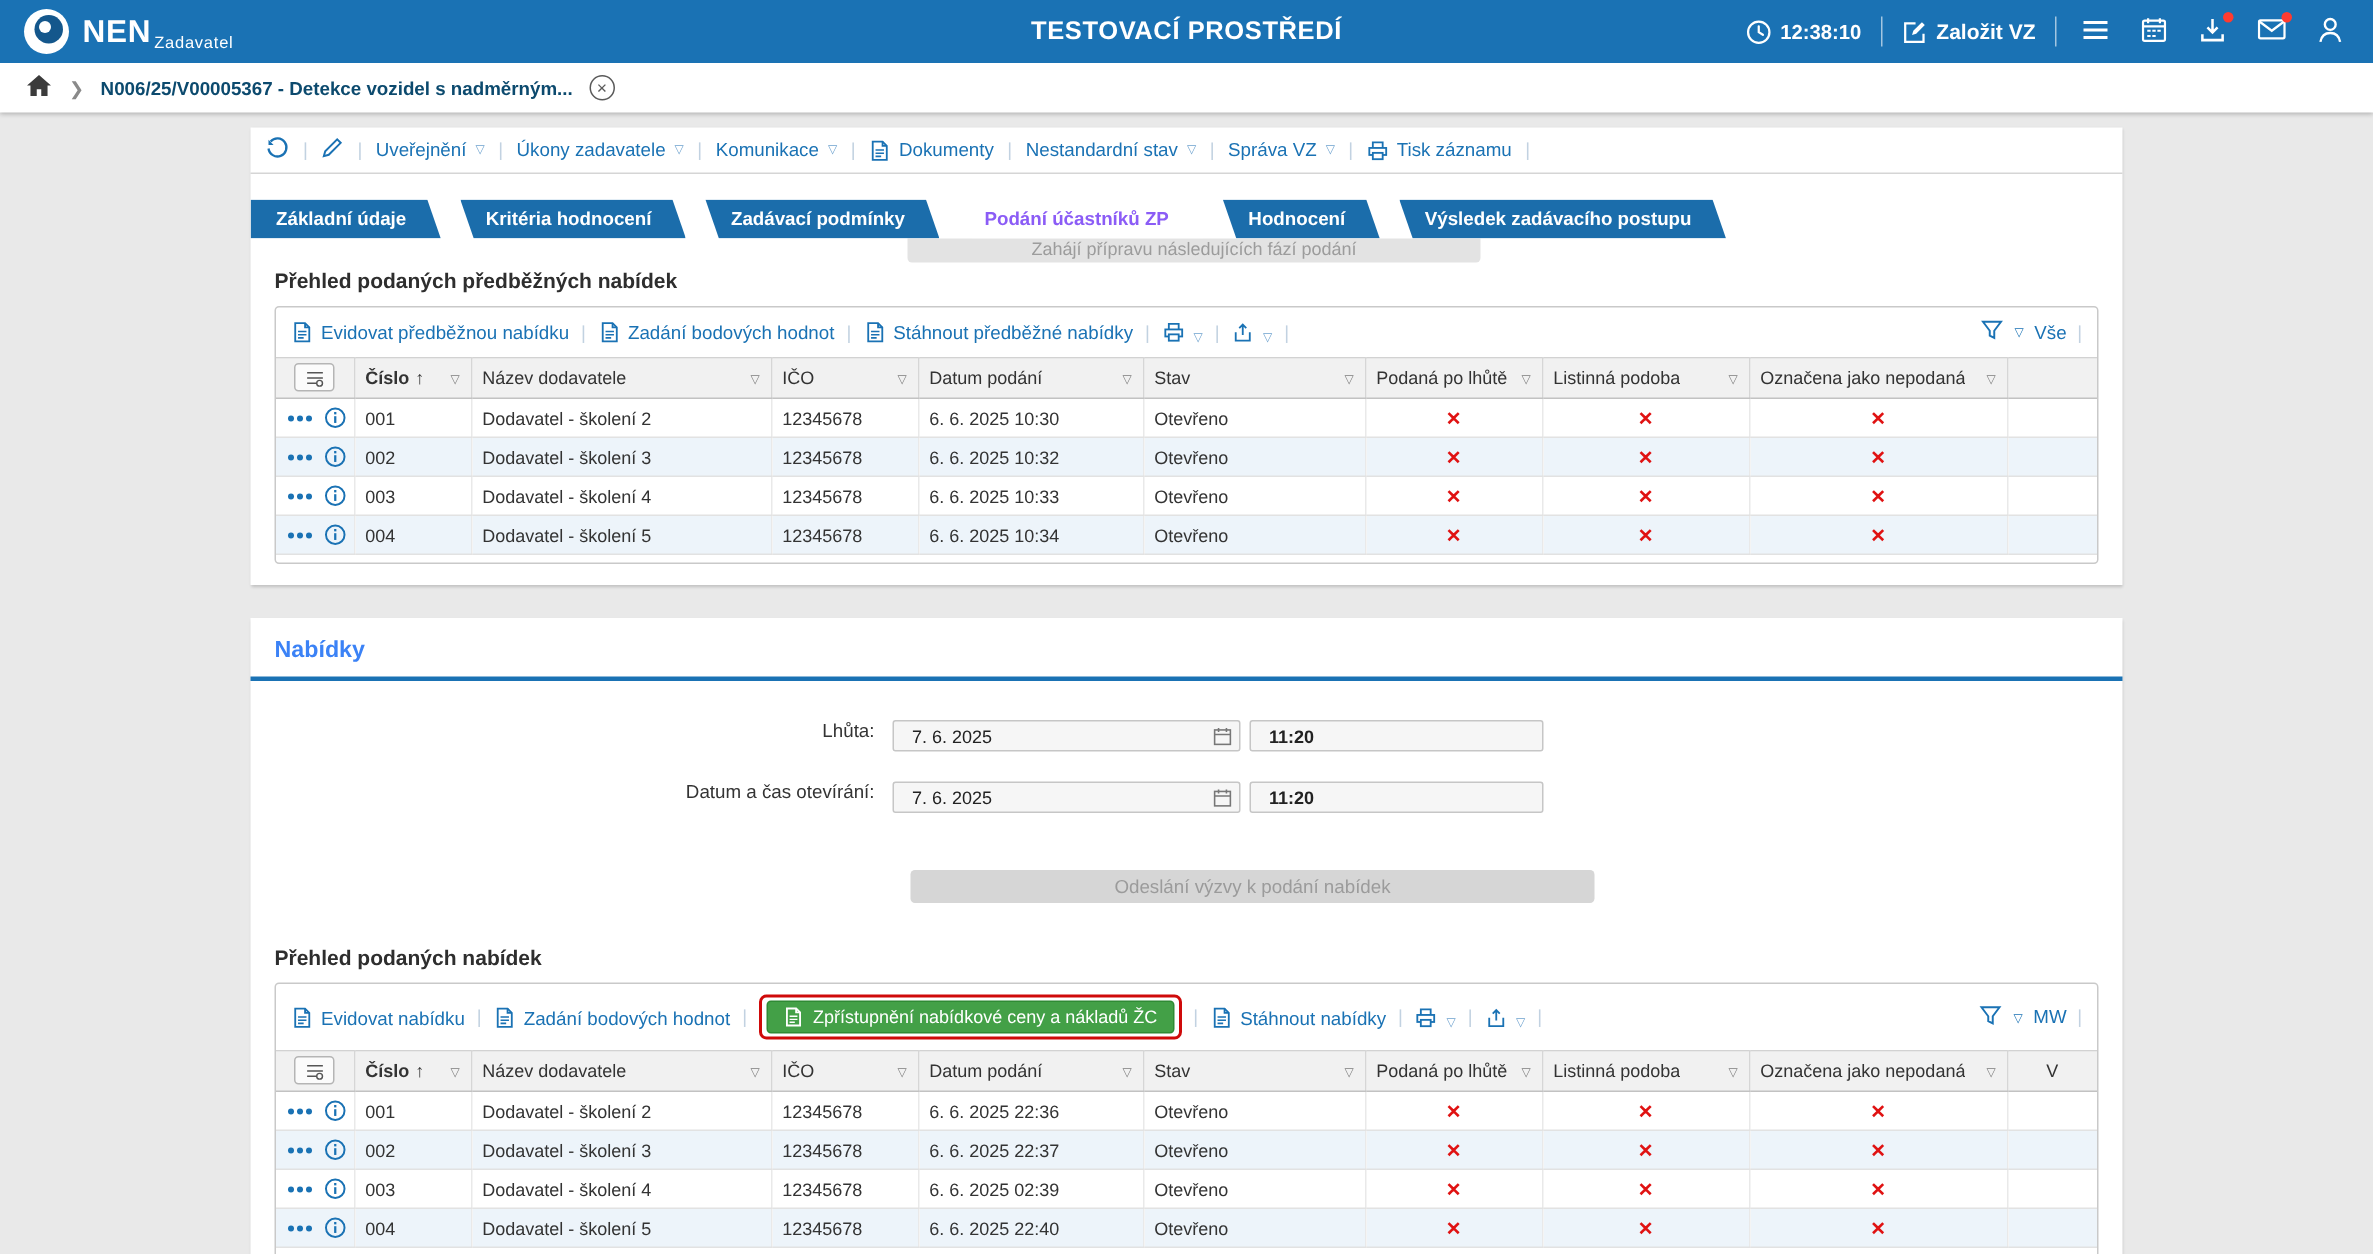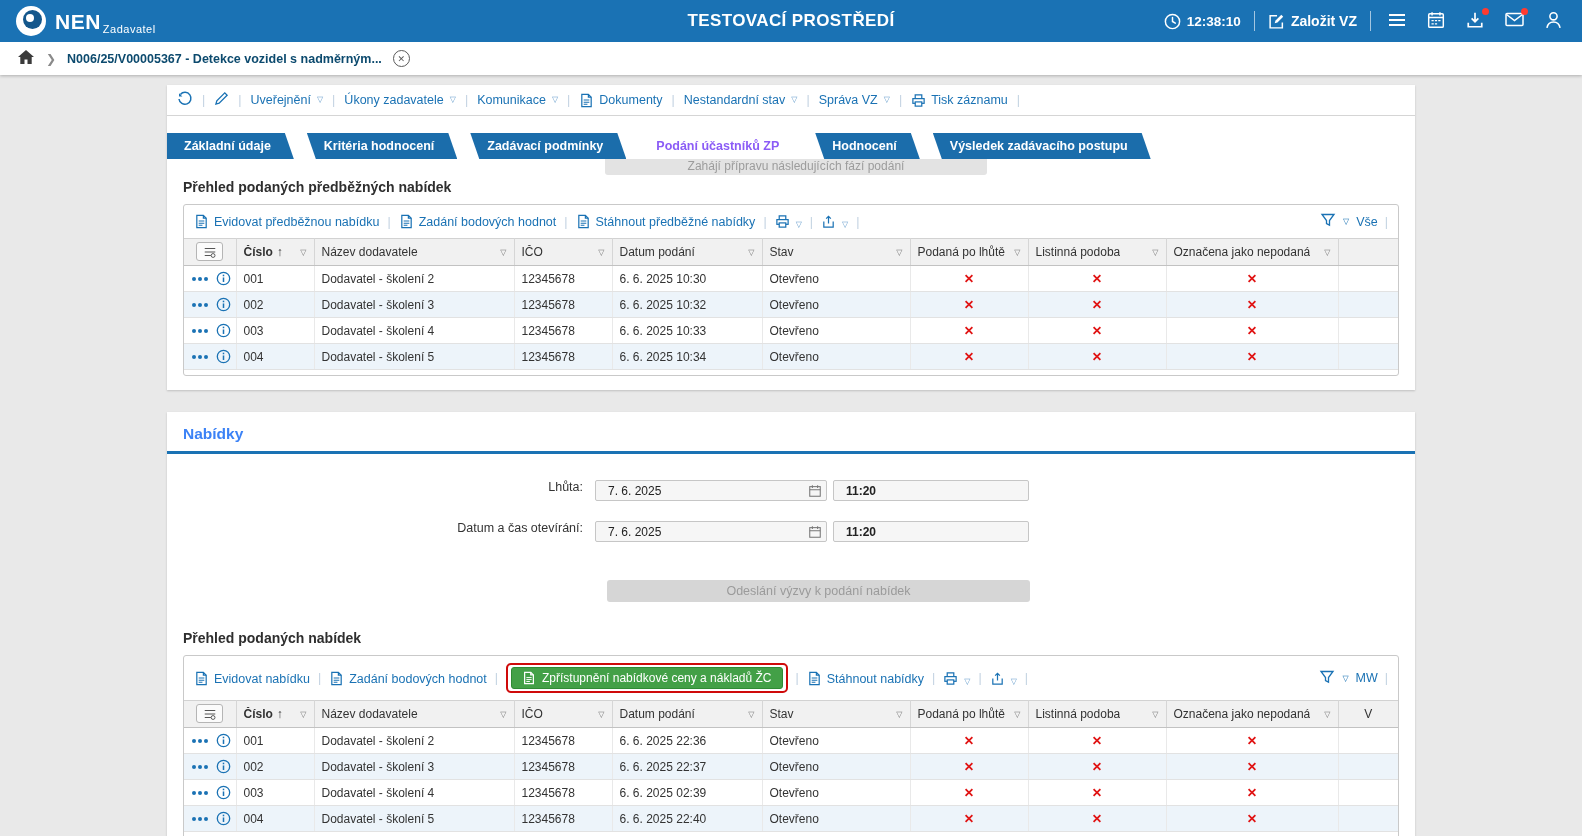--- a/index.html
+++ b/index.html
@@ -85,21 +85,21 @@
   .panel-bids{margin-top:22px;padding-bottom:26px}
   .bids-header{padding:13px 16px 8px;border-bottom:3px solid #1a72b4}
   .bids-header h2{font-size:15.5px;color:#3b82f6}
   .form-area{margin-top:26px}
   .form-row{display:flex;margin-bottom:20px}
   .form-label{width:428px;text-align:right;padding-right:12px;font-size:12.5px;color:#333}
   .field{height:21px;background:#f6f6f6;border:1px solid #c6c6c6;border-radius:2px;font-size:12px;display:flex;align-items:center;padding:0 12px;color:#222}
   .field-date{width:232px;position:relative;padding-right:24px}
   .field-date .cal{position:absolute;right:4px;top:3px;display:flex}
   .field-time{width:196px;margin-left:6px;font-weight:bold}
-  .send-btn{display:block;margin:38px 0 0 440px;width:423px;height:22px;background:#d6d6d6;color:#9b9b9b;border:none;border-radius:3px;font-size:12.5px;font-family:inherit}
+  .send-btn{display:block;margin:38px 0 0 440px;width:456px;height:22px;background:#d6d6d6;color:#9b9b9b;border:none;border-radius:3px;font-size:12.5px;font-family:inherit}
 </style>
 </head>
 <body>
 
 <div class="topbar">
   <div class="logo-wrap">
     <div class="logo-mark"></div>
     <div class="logo-text">
       <span>NEN</span>
       <span class="logo-sub">Zadavatel</span>

